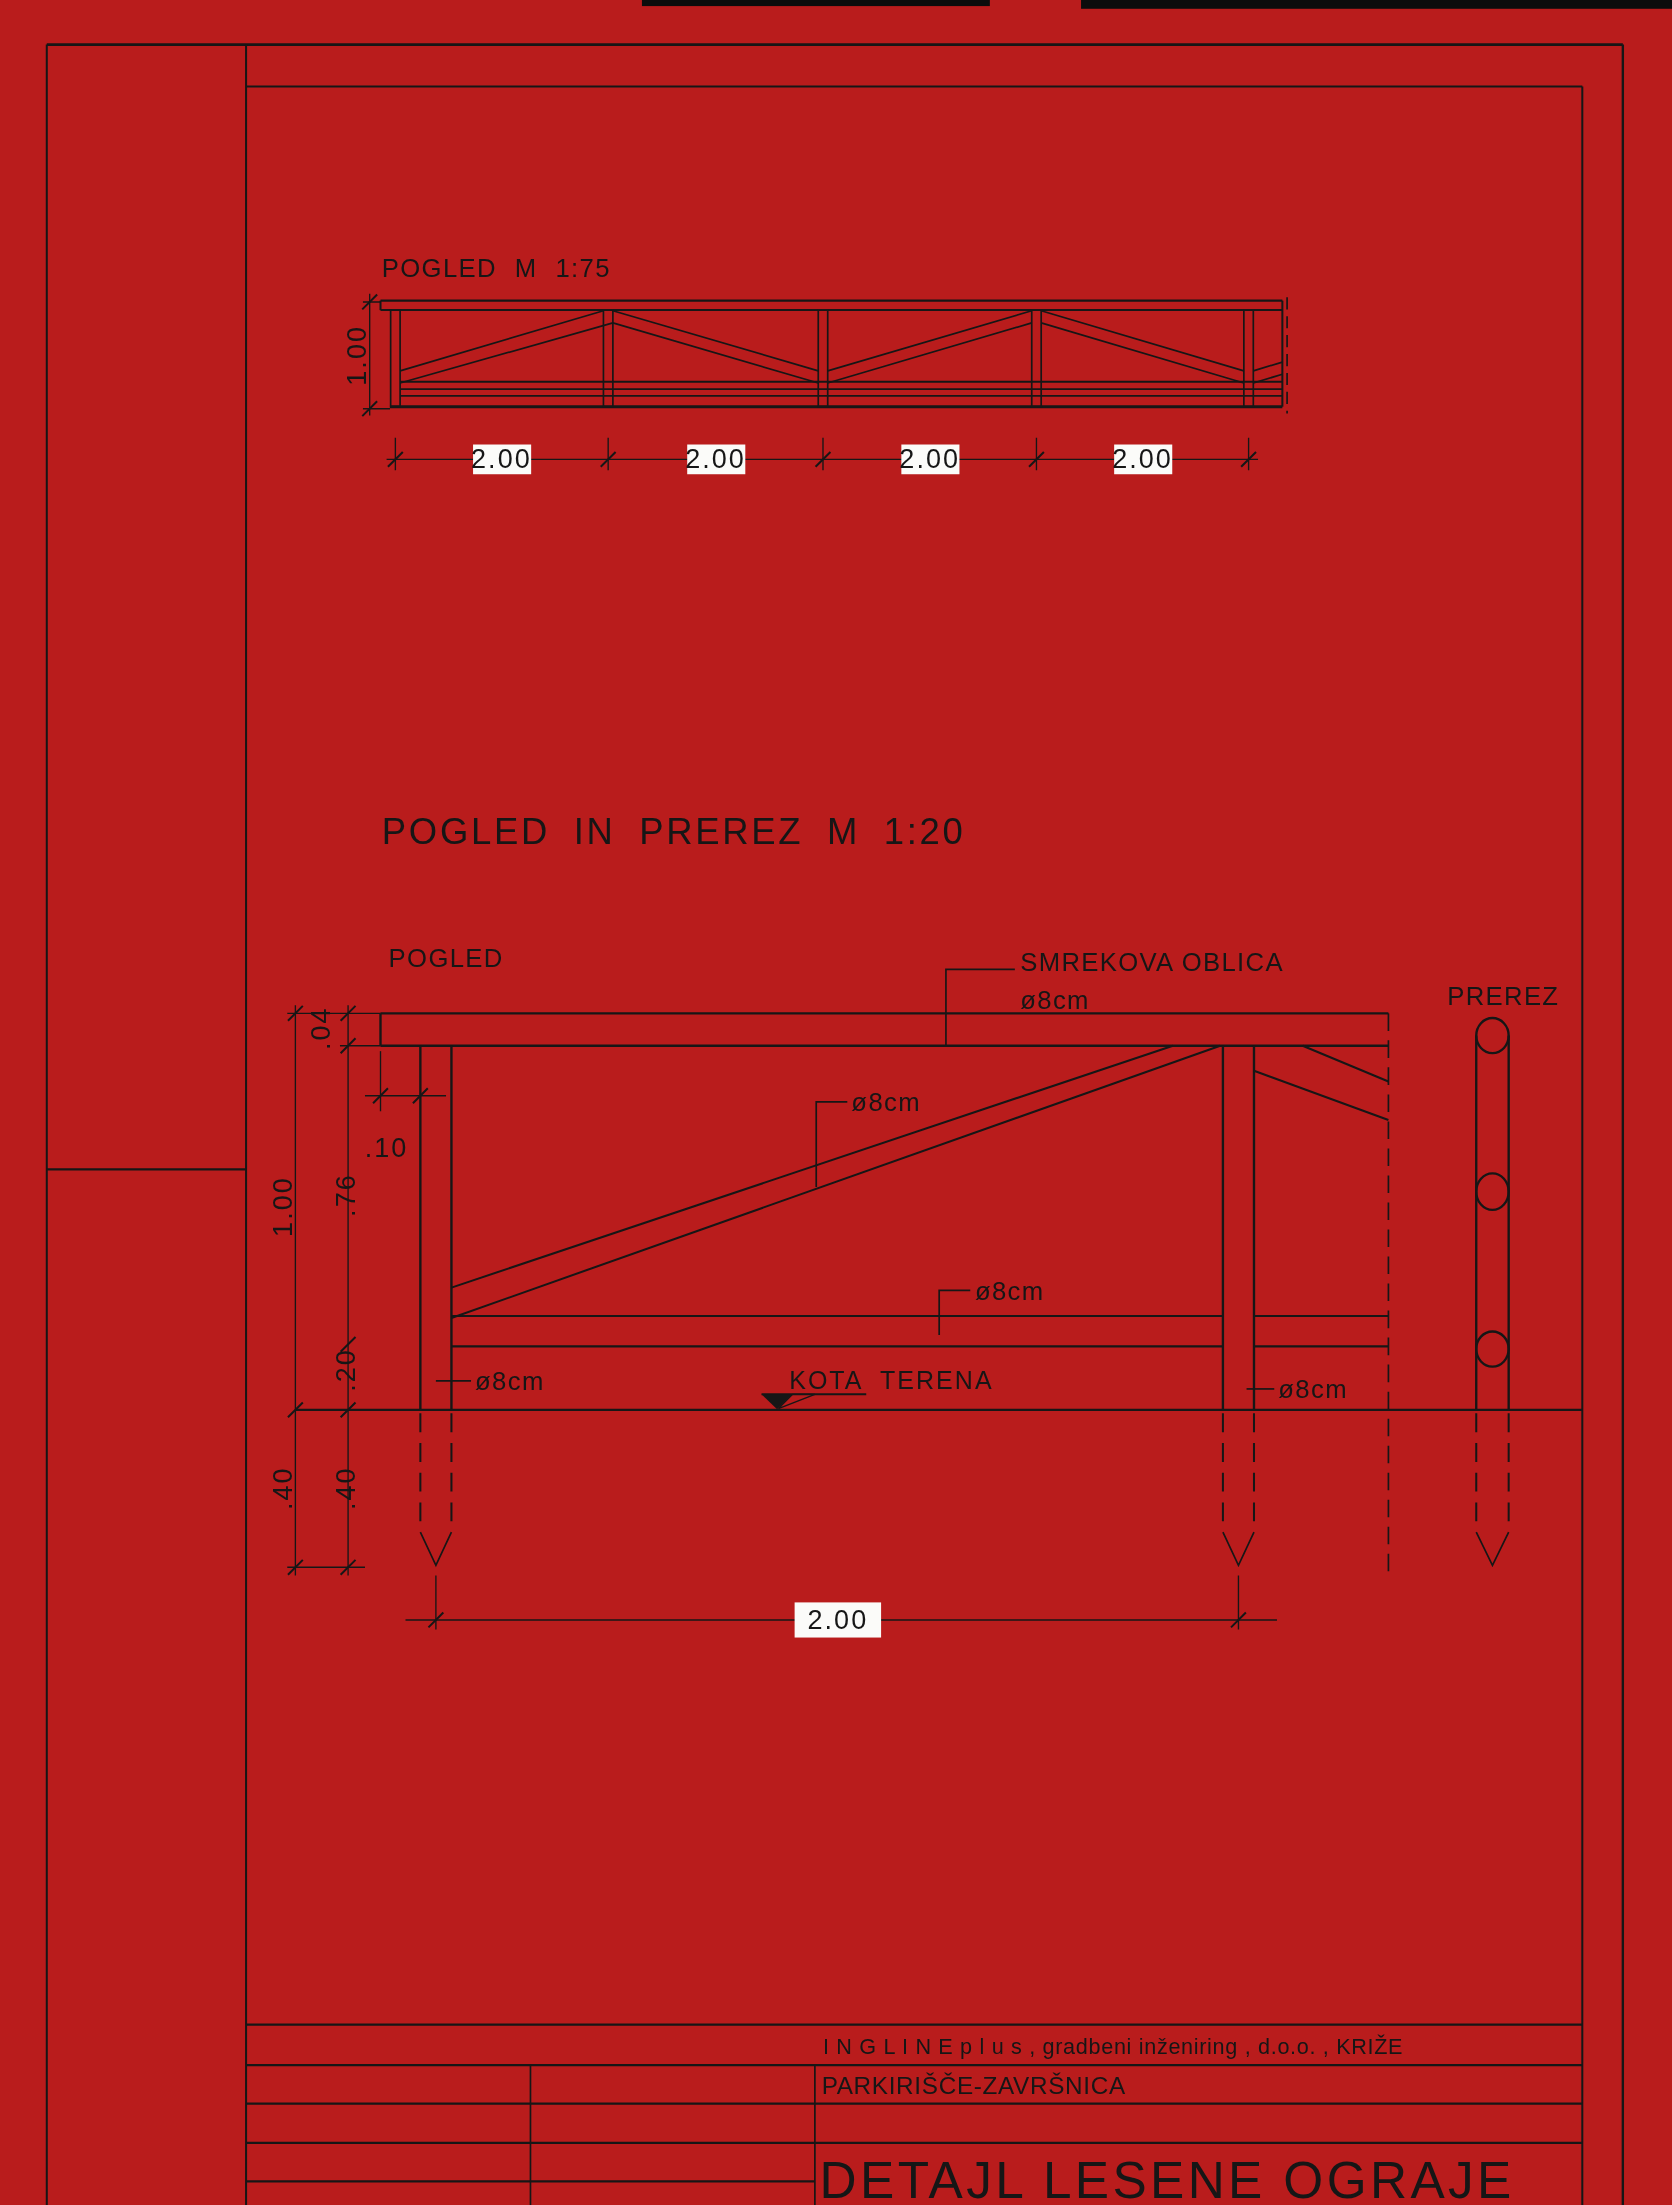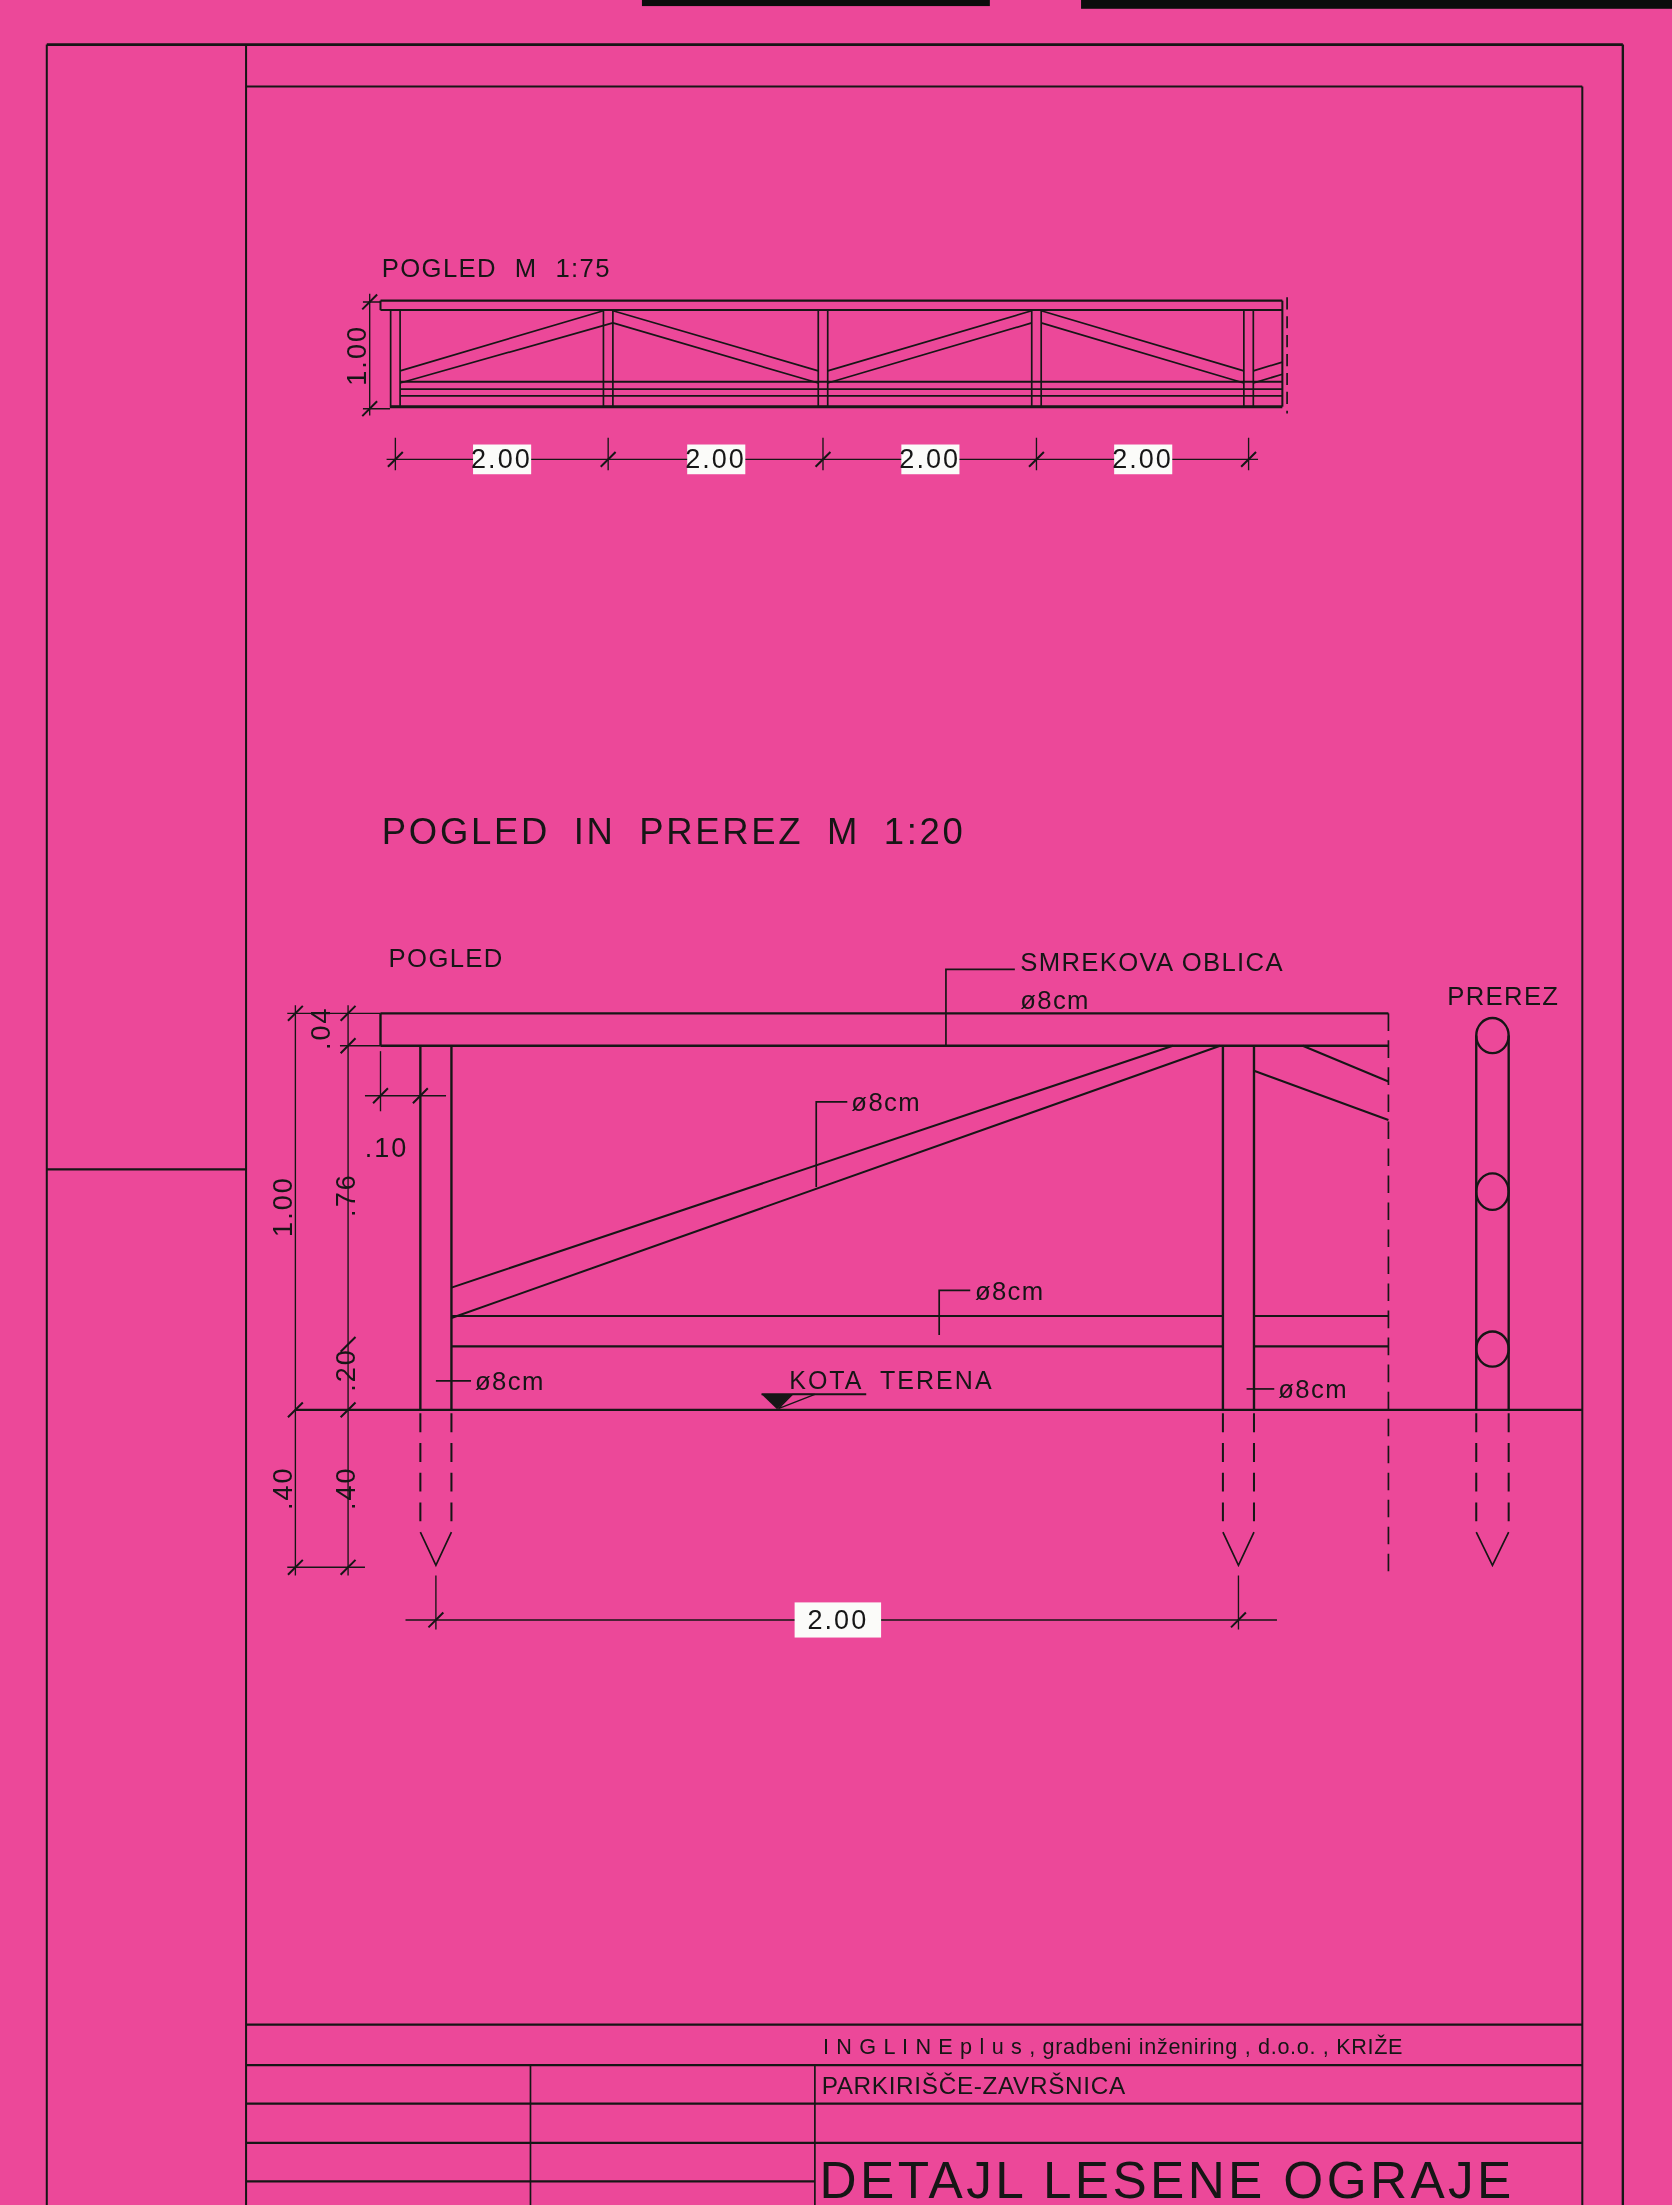--- a/index.html
+++ b/index.html
@@ -1,16 +1,16 @@
 <!DOCTYPE html>
 <html style="font-size:10.8px"><head>
 <meta charset="utf-8">
 <style>
   html,body{margin:0;padding:0;background:#e8e8e6;}
-  #sheet{position:relative;width:1673px;height:2205px;background:#ec4899;overflow:hidden;
+  #sheet{position:relative;width:1673px;height:2205px;background:#b91c1c;overflow:hidden;
          font-family:"Liberation Sans", sans-serif;}
   svg{position:absolute;left:0;top:0;}
   .ln{stroke:#161616;fill:none;}
   .txt{fill:#161616;font-family:"Liberation Sans", sans-serif;}
   .t-small{font-size:38px;letter-spacing:2px;}
   .t-dim{font-size:40px;letter-spacing:3px;}
   .t-sectitle{font-size:38px;letter-spacing:2px;word-spacing:14px;}
   .t-maintitle{font-size:54px;letter-spacing:4px;word-spacing:16px;}
   .t-kota{font-size:37px;letter-spacing:3px;word-spacing:14px;}
   .t-company{font-size:32px;letter-spacing:1px;}

